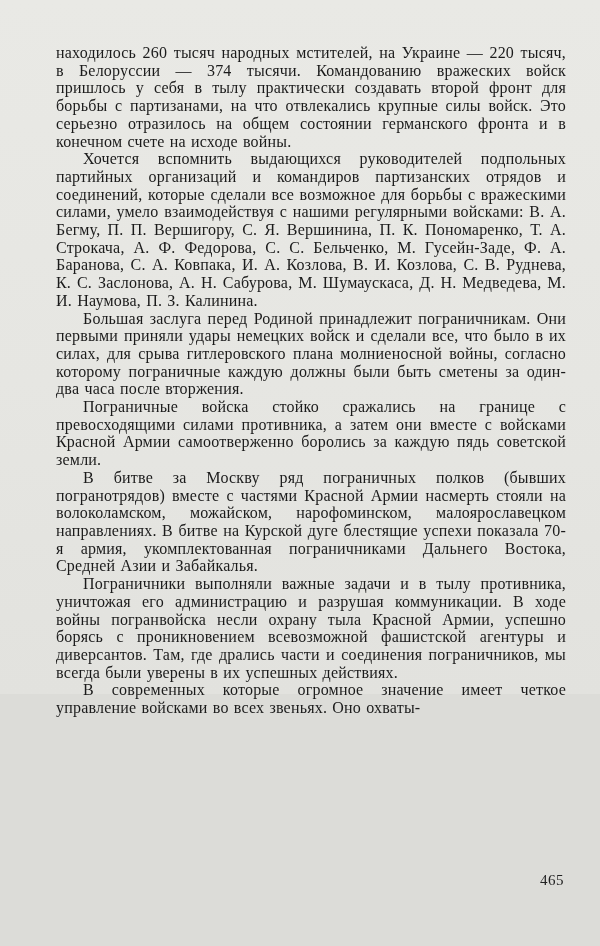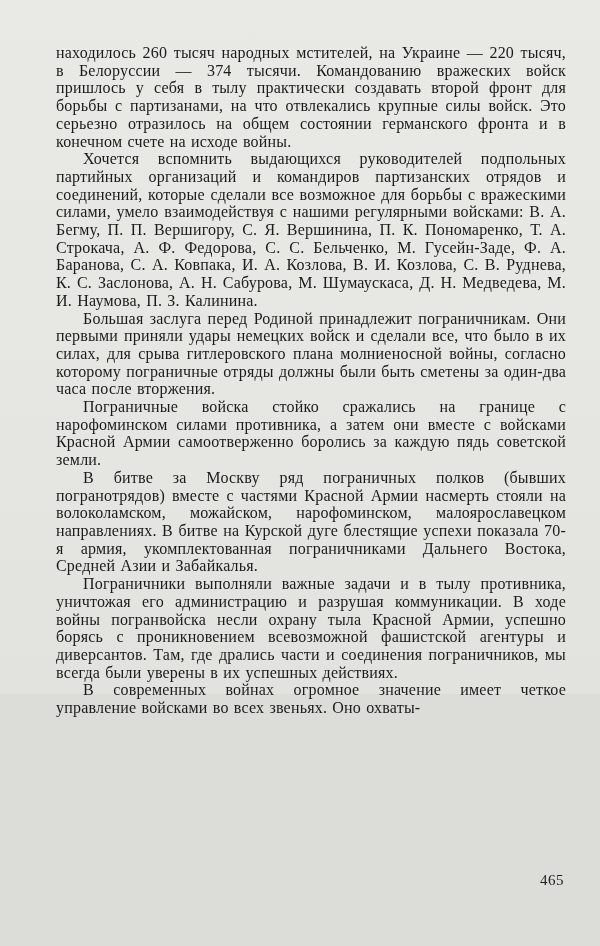--- a/index.html
+++ b/index.html
@@ -46,20 +46,20 @@
     letter-spacing: 0.5px;
   }
 </style>
 </head>
 <body>
 
 <div class="page">
   <div class="text-block">
     <p>находилось 260 тысяч народных мстителей, на Украине — 220 тысяч, в Белоруссии — 374 тысячи. Командованию вражеских войск пришлось у себя в тылу практически создавать второй фронт для борьбы с партизанами, на что отвлекались крупные силы войск. Это серьезно отразилось на общем состоянии германского фронта и в конечном счете на исходе войны.</p>
     <p class="indent">Хочется вспомнить выдающихся руководителей подпольных партийных организаций и командиров партизанских отрядов и соединений, которые сделали все возможное для борьбы с вражескими силами, умело взаимодействуя с нашими регулярными войсками: В. А. Бегму, П. П. Вершигору, С. Я. Вершинина, П. К. Пономаренко, Т. А. Строкача, А. Ф. Федорова, С. С. Бельченко, М. Гусейн-Заде, Ф. А. Баранова, С. А. Ковпака, И. А. Козлова, В. И. Козлова, С. В. Руднева, К. С. Заслонова, А. Н. Сабурова, М. Шумаускаса, Д. Н. Медведева, М. И. Наумова, П. З. Калинина.</p>
-    <p class="indent">Большая заслуга перед Родиной принадлежит пограничникам. Они первыми приняли удары немецких войск и сделали все, что было в их силах, для срыва гитлеровского плана молниеносной войны, согласно которому пограничные отряды должны были быть сметены за один-два часа после вторжения.</p>
-    <p class="indent">Пограничные войска стойко сражались на границе с нарофоминском силами противника, а затем они вместе с войсками Красной Армии самоотверженно боролись за каждую пядь советской земли.</p>
+    <p class="indent">Большая заслуга перед Родиной принадлежит пограничникам. Они первыми приняли удары немецких войск и сделали все, что было в их силах, для срыва гитлеровского плана молниеносной войны, согласно которому пограничные каждую должны были быть сметены за один-два часа после вторжения.</p>
+    <p class="indent">Пограничные войска стойко сражались на границе с превосходящими силами противника, а затем они вместе с войсками Красной Армии самоотверженно боролись за каждую пядь советской земли.</p>
     <p class="indent">В битве за Москву ряд пограничных полков (бывших погранотрядов) вместе с частями Красной Армии насмерть стояли на волоколамском, можайском, нарофоминском, малоярославецком направлениях. В битве на Курской дуге блестящие успехи показала 70-я армия, укомплектованная пограничниками Дальнего Востока, Средней Азии и Забайкалья.</p>
     <p class="indent">Пограничники выполняли важные задачи и в тылу противника, уничтожая его администрацию и разрушая коммуникации. В ходе войны погранвойска несли охрану тыла Красной Армии, успешно борясь с проникновением всевозможной фашистской агентуры и диверсантов. Там, где дрались части и соединения пограничников, мы всегда были уверены в их успешных действиях.</p>
-    <p class="indent">В современных войнах огромное значение имеет четкое управление войсками во всех звеньях. Оно охваты-</p>
+    <p class="indent">В современных которые огромное значение имеет четкое управление войсками во всех звеньях. Оно охваты-</p>
   </div>
   <div class="page-number">465</div>
 </div>
 
 </body></html>

